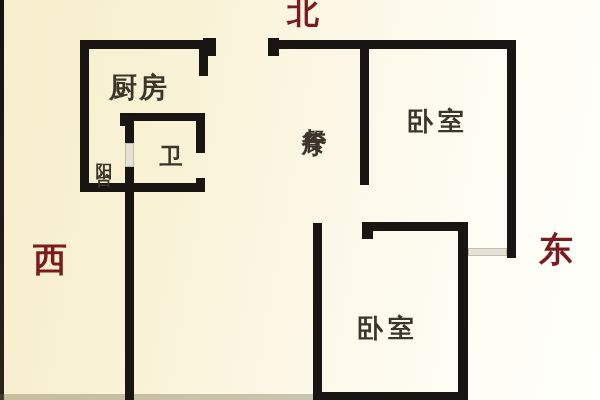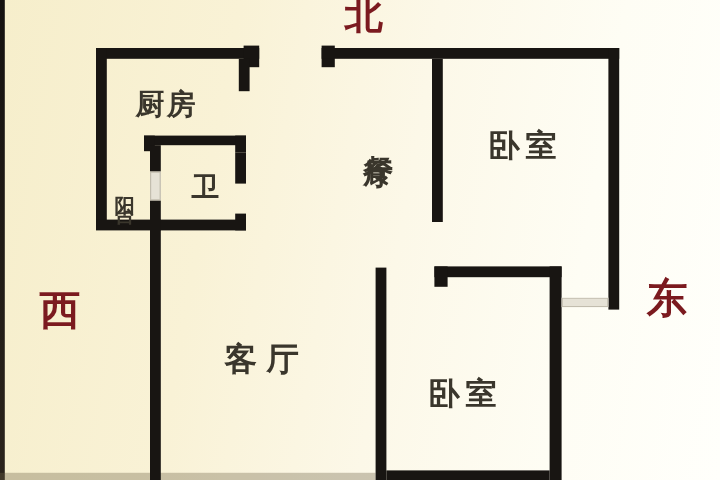--- a/index.html
+++ b/index.html
@@ -14,21 +14,21 @@
   .wall{position:absolute;}
   .opening{position:absolute;box-shadow:inset 0 0 0 1px #c2bdae;}
   .shadow{position:absolute;}
   .lbl{position:absolute;transform:translate(-50%,-50%);white-space:nowrap;
     color:#3a362c;font-weight:600;line-height:1;}
   .lbl.vertical{writing-mode:vertical-rl;text-orientation:upright;}
   .compass{color:#7b1a1f;font-weight:700;}
   .lbl-north{left:303px;top:12px;font-size:32px;}
   .lbl-west{left:50px;top:259px;font-size:34px;}
   .lbl-east{left:556px;top:249px;font-size:34px;}
-  .lbl-kitchen{left:139px;top:88px;font-size:24px;letter-spacing:2px;}
+  .lbl-kitchen{left:139px;top:88px;font-size:28px;letter-spacing:2px;}
   .lbl-balcony{left:104px;top:156px;font-size:17px;letter-spacing:6px;}
   .lbl-bath{left:171px;top:156px;font-size:23px;}
   .lbl-dining{left:314px;top:114px;font-size:25px;letter-spacing:5px;}
   .lbl-bedroom-north{left:438px;top:121px;font-size:26px;letter-spacing:5px;}
   .lbl-living{left:222px;top:300px;font-size:27px;letter-spacing:8px;}
   .lbl-bedroom-south{left:388px;top:328px;font-size:26px;letter-spacing:5px;}
 </style>
 </head>
 <body>
 
@@ -65,15 +65,14 @@
 
   <div class="lbl compass lbl-north" style="color: rgb(123, 26, 31);">北</div>
   <div class="lbl compass lbl-west" style="color: rgb(123, 26, 31);">西</div>
   <div class="lbl compass lbl-east" style="color: rgb(123, 26, 31);">东</div>
 
   <div class="lbl lbl-kitchen">厨房</div>
   <div class="lbl vertical lbl-balcony">阳台</div>
   <div class="lbl lbl-bath">卫</div>
   <div class="lbl vertical lbl-dining">餐厅</div>
   <div class="lbl lbl-bedroom-north">卧室</div>
-  <div class="lbl lbl-living">客厅</div>
   <div class="lbl lbl-bedroom-south">卧室</div>
 </div>
 
 </body></html>

